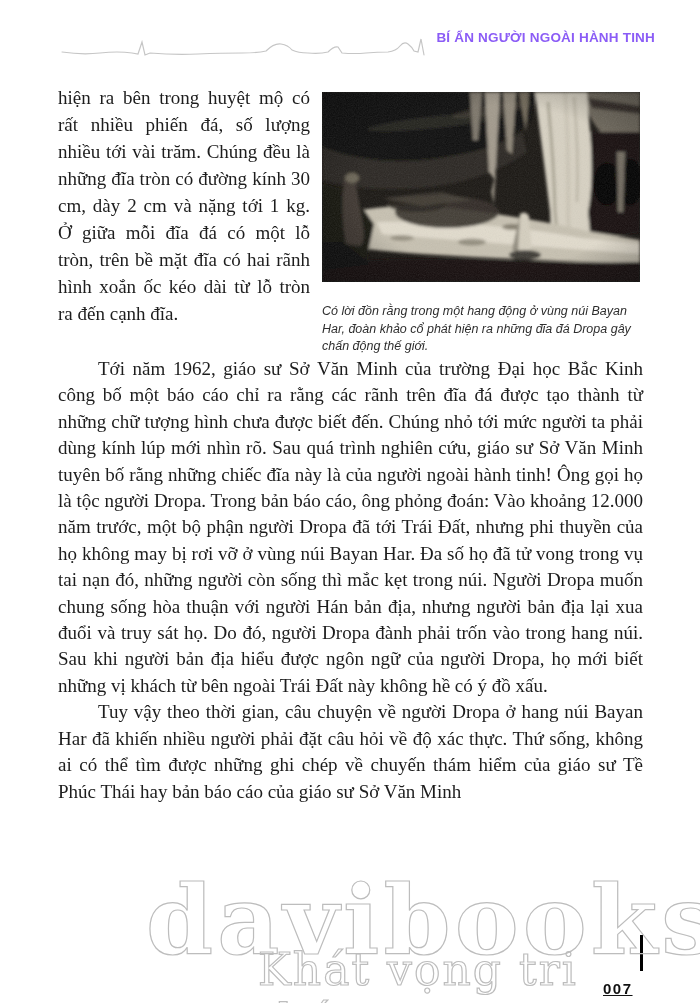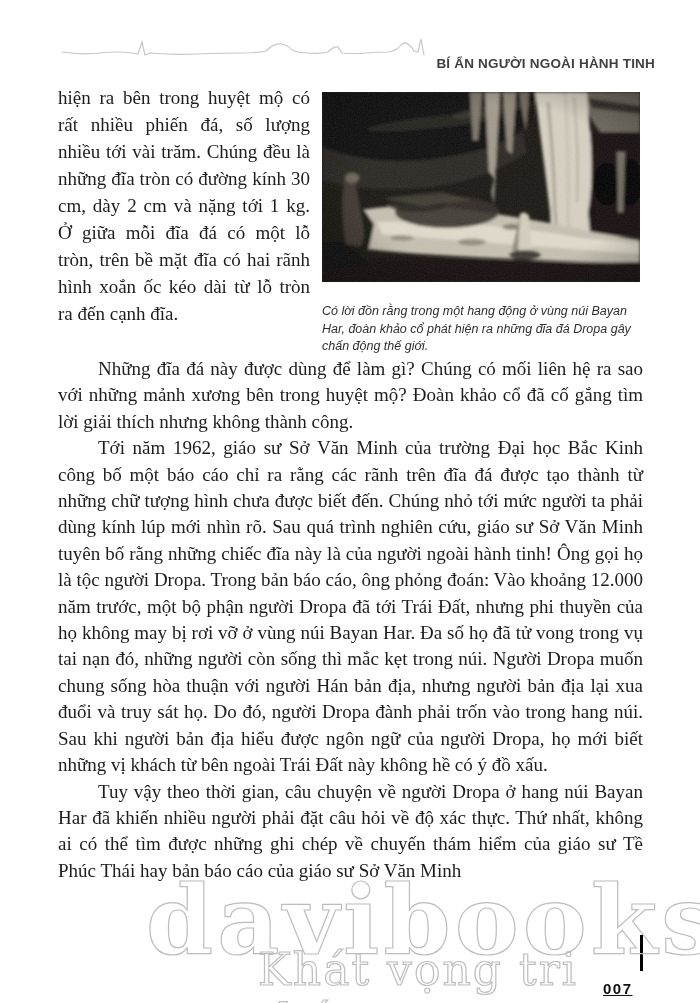--- a/index.html
+++ b/index.html
@@ -2,23 +2,23 @@
 <html><head>
 <meta charset="utf-8">
 <style>
   html,body{margin:0;padding:0;}
   body{width:700px;height:1003px;background:#ffffff;position:relative;overflow:hidden;
        font-family:"Liberation Serif","DejaVu Serif",serif;color:#1d1d1d;}
   .page{position:absolute;inset:0;}
 
   
   .squiggle{position:absolute;left:60px;top:34px;}
-  .running-title{position:absolute;top:56px;right:45px;
+  .running-title{position:absolute;top:30px;right:45px;
        font-family:"Liberation Sans","DejaVu Sans",sans-serif;
-       font-weight:bold;font-size:13.5px;letter-spacing:.2px;color:#404040;white-space:nowrap;}
+       font-weight:bold;font-size:13.5px;letter-spacing:.2px;color:#8b5cf6;white-space:nowrap;}
 
   
   .leftcol{position:absolute;left:58px;top:84px;width:252px;
        font-size:19px;line-height:27px;text-align:justify;}
 
   
   .figure{position:absolute;left:322px;top:92px;width:318px;margin:0;}
   .figure svg.photo{display:block;width:318px;height:190px;background:#191612;}
   .figcaption{margin-top:21px;font-family:"Liberation Sans","DejaVu Sans",sans-serif;
        font-style:italic;font-size:12.5px;line-height:17.5px;color:#2e2e2e;text-align:left;}
@@ -109,23 +109,22 @@
         <path d="M0 172 Q80 164 160 168 Q250 172 318 170 V190 H0 Z" fill="#14110e"></path>
         <path d="M0 150 L0 178 L48 172 L20 150 Z" fill="#0d0b09"></path>
       </g>
       <rect width="318" height="190" fill="url(#vig)"></rect>
       <rect width="318" height="190" filter="url(#grain)" opacity="0.14"></rect>
     </svg>
     <figcaption class="figcaption">Có lời đồn rằng trong một hang động ở vùng núi Bayan Har, đoàn khảo cổ phát hiện ra những đĩa đá Dropa gây chấn động thế giới.</figcaption>
   </figure>
 
   <div class="bodytext">
-    <p>Những đĩa đá này được dùng để làm gì? Chúng có mối liên hệ ra sao với những mảnh xương bên trong huyệt mộ? Đoàn khảo cổ đã cố gắng tìm lời giải thích nhưng không thành công.</p>
     <p>Tới năm 1962, giáo sư Sở Văn Minh của trường Đại học Bắc Kinh công bố một báo cáo chỉ ra rằng các rãnh trên đĩa đá được tạo thành từ những chữ tượng hình chưa được biết đến. Chúng nhỏ tới mức người ta phải dùng kính lúp mới nhìn rõ. Sau quá trình nghiên cứu, giáo sư Sở Văn Minh tuyên bố rằng những chiếc đĩa này là của người ngoài hành tinh! Ông gọi họ là tộc người Dropa. Trong bản báo cáo, ông phỏng đoán: Vào khoảng 12.000 năm trước, một bộ phận người Dropa đã tới Trái Đất, nhưng phi thuyền của họ không may bị rơi vỡ ở vùng núi Bayan Har. Đa số họ đã tử vong trong vụ tai nạn đó, những người còn sống thì mắc kẹt trong núi. Người Dropa muốn chung sống hòa thuận với người Hán bản địa, nhưng người bản địa lại xua đuổi và truy sát họ. Do đó, người Dropa đành phải trốn vào trong hang núi. Sau khi người bản địa hiểu được ngôn ngữ của người Dropa, họ mới biết những vị khách từ bên ngoài Trái Đất này không hề có ý đồ xấu.</p>
-    <p>Tuy vậy theo thời gian, câu chuyện về người Dropa ở hang núi Bayan Har đã khiến nhiều người phải đặt câu hỏi về độ xác thực. Thứ nhất, không ai có thể tìm được những ghi chép về chuyến thám hiểm của giáo sư Tề Phúc Thái hay bản báo cáo của giáo sư Sở Văn Minh</p>
+    <p>Tuy vậy theo thời gian, câu chuyện về người Dropa ở hang núi Bayan Har đã khiến nhiều người phải đặt câu hỏi về độ xác thực. Thứ sống, không ai có thể tìm được những ghi chép về chuyến thám hiểm của giáo sư Tề Phúc Thái hay bản báo cáo của giáo sư Sở Văn Minh</p>
   </div>
 
   <div class="wm wm-logo">davibooks</div>
   <div class="wm wm-slogan">Khát vọng tri thức</div>
 
   <div class="pageno">007</div>
   <div class="pagebar"></div>
 
 </div>
 

